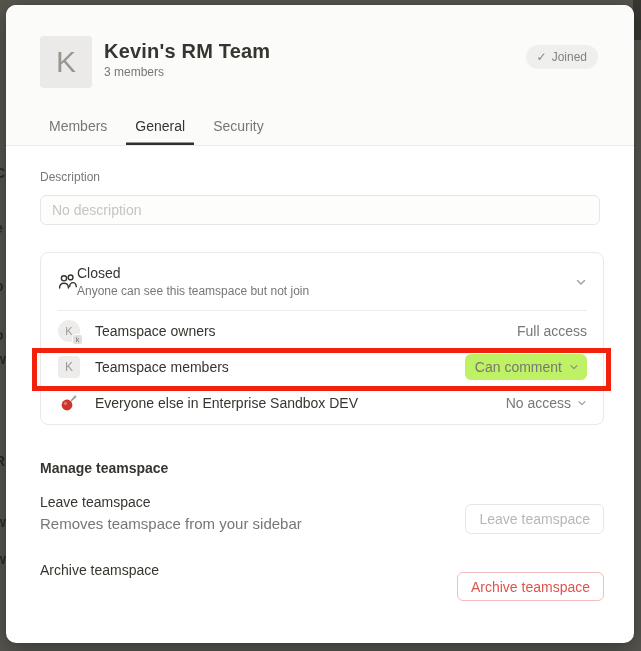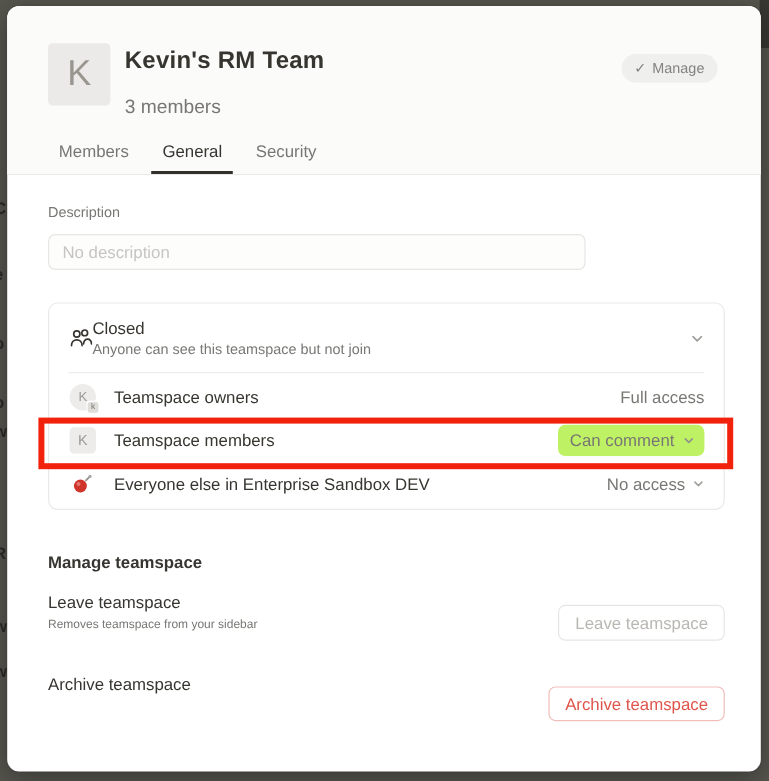--- a/index.html
+++ b/index.html
@@ -26,38 +26,38 @@
     border-radius:10px 10px 0 0;
   }
   .avatar {
     position:absolute; left:34px; top:31px; width:52px; height:52px;
     background:#eceae8; border-radius:4px;
     display:flex; align-items:center; justify-content:center;
     font-size:30px; color:#98968f;
   }
   .title-block { position:absolute; left:98px; top:35px; }
   .title { font-size:20px; font-weight:700; color:#37352f; letter-spacing:.2px; }
-  .subtitle { margin-top:18px; font-size:16px; color:#787774; }
+  .subtitle { margin-top:2px; font-size:12px; color:#787774; }
   .joined-badge {
     position:absolute; right:36px; top:40px; height:24px;
     background:#efefed; border-radius:13px; padding:0 11px;
     display:flex; align-items:center; gap:5px;
     font-size:12px; color:#838280; cursor:default;
   }
   .tabs { position:absolute; left:34px; bottom:0; display:flex; }
   .tab {
     padding:0 9px 11px; margin-right:10px;
     font-size:14px; color:#787774; cursor:pointer;
   }
   .tab.active { color:#37352f; font-weight:500; box-shadow:inset 0 -2.5px 0 #32302c; }
 
   
   .desc-label { position:absolute; left:34px; top:165px; font-size:12px; color:#787774; }
   .desc-input {
-    position:absolute; left:34px; top:190px; width:448px; height:30px;
+    position:absolute; left:34px; top:190px; width:560px; height:30px;
     border:1px solid #e6e6e4; border-radius:6px; background:#fdfdfc;
     padding:0 11px; font-size:14px; color:#37352f; outline:none;
     font-family:"Liberation Sans","DejaVu Sans",sans-serif;
   }
   .desc-input::placeholder { color:#c6c5c2; }
 
   .card {
     position:absolute; left:34px; top:247px; width:564px;
     border:1px solid #e9e9e7; border-radius:8px; background:#fff;
     padding-bottom:3px;
@@ -92,21 +92,21 @@
     font-size:12px; color:#9b9a97;
   }
 
   .annotation {
     position:absolute; left:26px; top:343px; width:579px; height:43px;
     border:5px solid #f2210c; z-index:20; pointer-events:none;
   }
 
   .manage-heading { position:absolute; left:34px; top:455px; font-size:14px; font-weight:700; color:#37352f; }
   .manage-title { position:absolute; left:34px; font-size:14px; color:#37352f; }
-  .manage-desc { position:absolute; left:34px; font-size:10px; color:#787774; }
+  .manage-desc { position:absolute; left:34px; font-size:15px; color:#787774; }
   .btn {
     position:absolute; right:30px; height:30px; padding:0 13px;
     display:flex; align-items:center; border-radius:6px;
     font-size:14px; background:#fff; cursor:pointer;
     font-family:"Liberation Sans","DejaVu Sans",sans-serif;
   }
   .btn-muted { border:1px solid #e7e6e4; color:#b9b7b3; }
   .btn-danger { border:1px solid #f1beb9; color:#df544b; font-weight:500; height:29px; }
   svg { display:block; }
 </style>
@@ -130,21 +130,21 @@
   <div class="header">
     <div class="avatar">
       <span>K</span>
     </div>
     <div class="title-block">
       <div class="title">Kevin's RM Team</div>
       <div class="subtitle">3 members</div>
     </div>
     <div class="joined-badge">
       <span>✓</span>
-      <span>Manage</span>
+      <span>Joined</span>
     </div>
     <div class="tabs">
       <div class="tab">Members</div>
       <div class="tab active">General</div>
       <div class="tab">Security</div>
     </div>
   </div>
 
   <div class="desc-label">Description</div>
   <input class="desc-input" placeholder="No description" style="">

